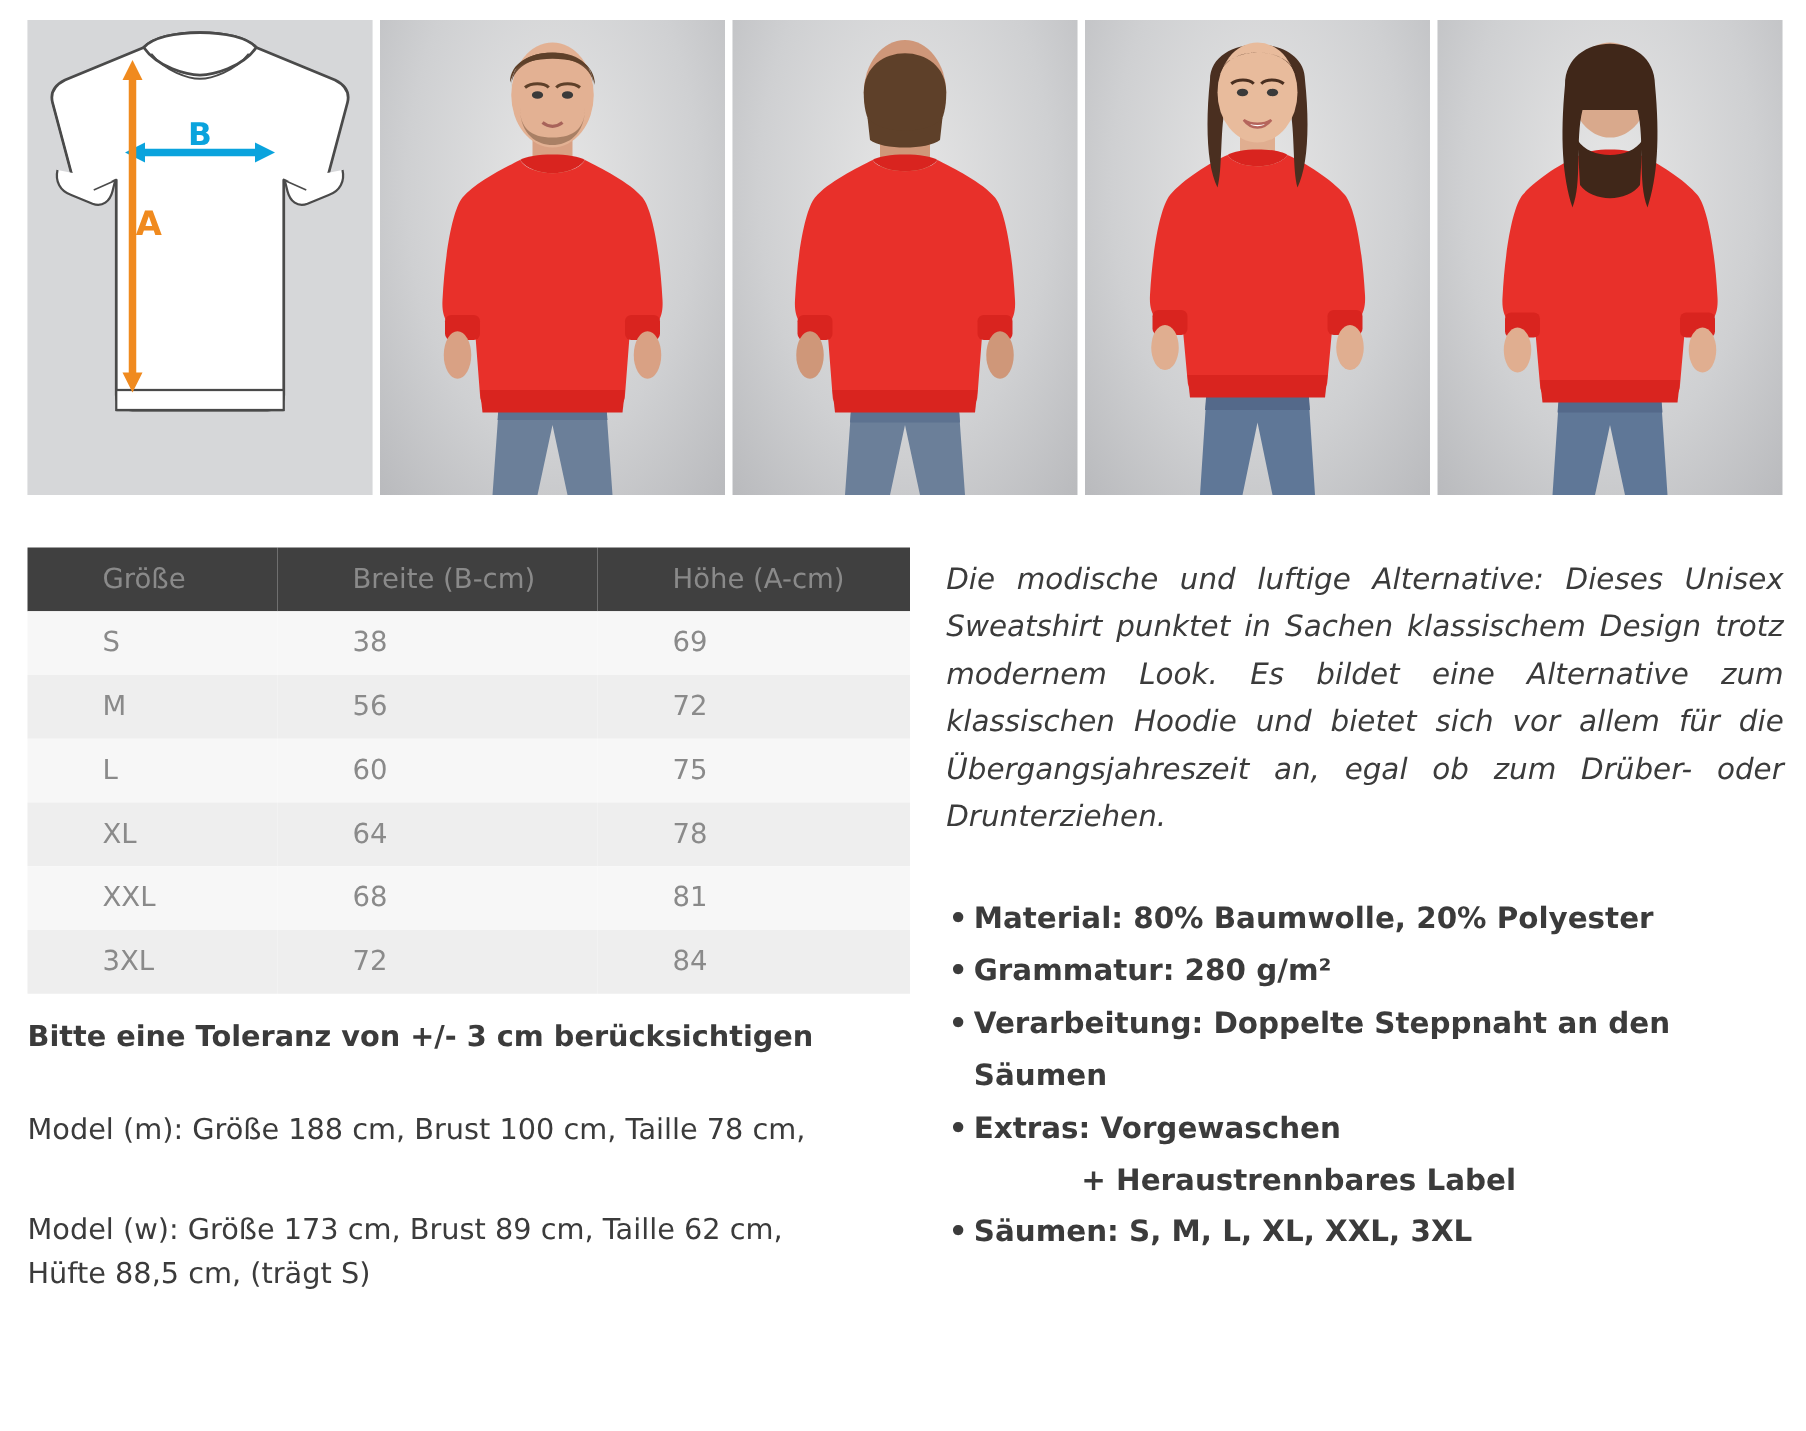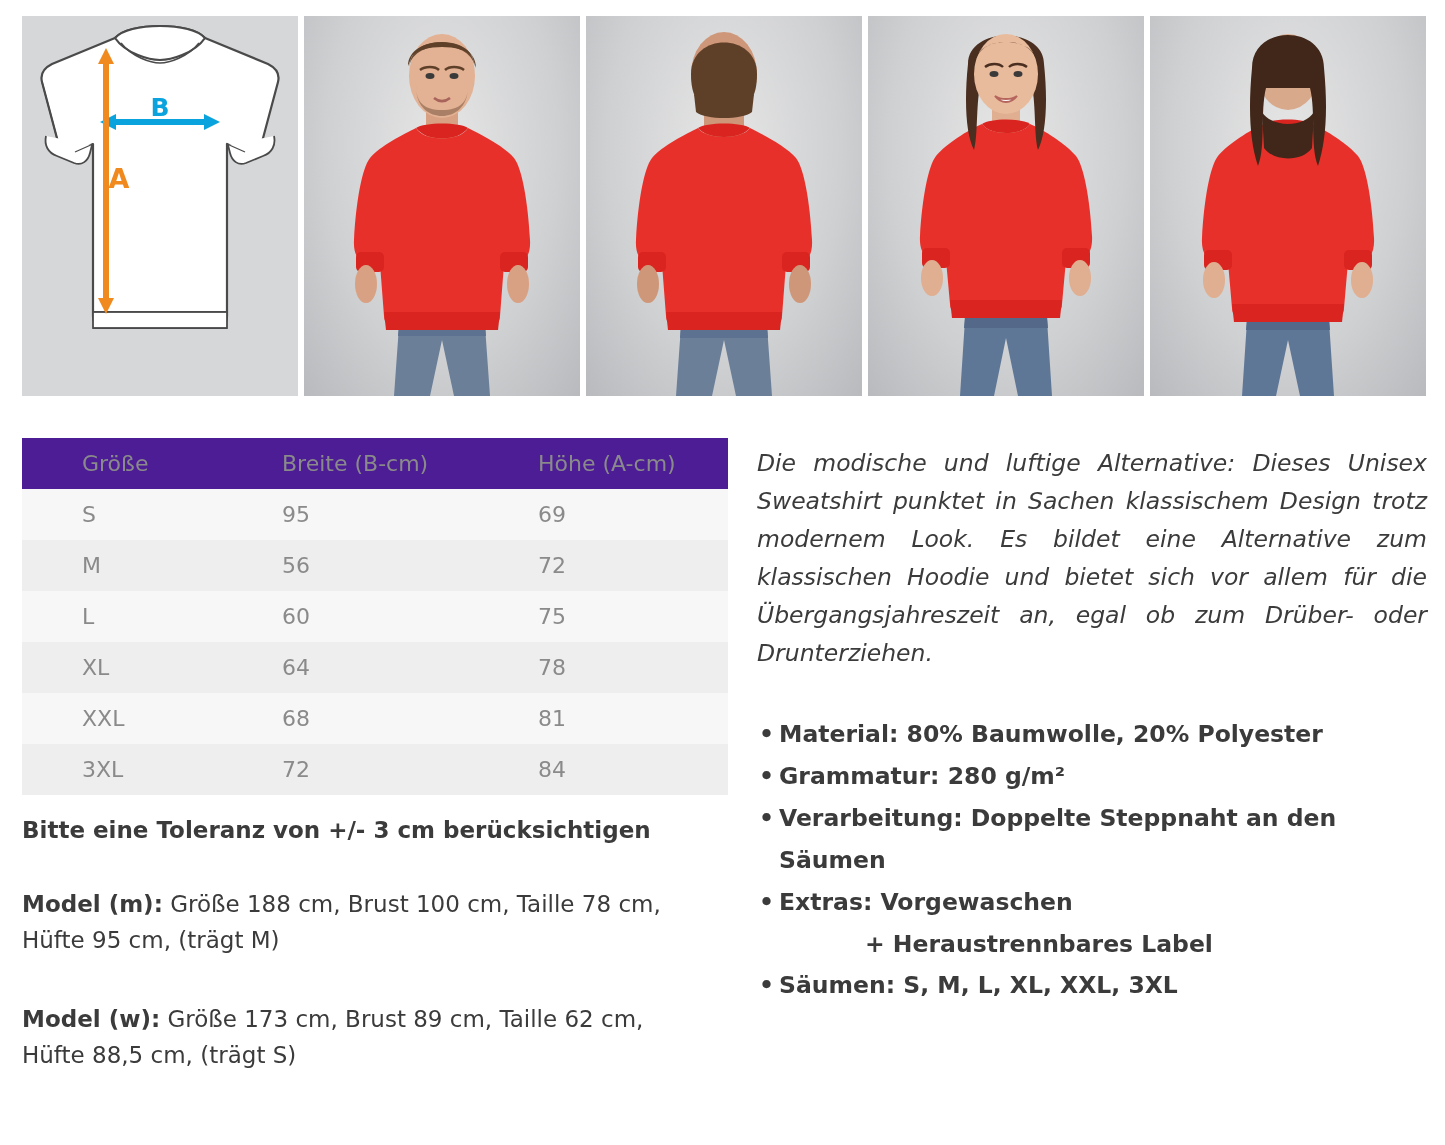--- a/index.html
+++ b/index.html
@@ -67,40 +67,40 @@
   table.size-table th,
   table.size-table td {
     text-align: left;
     font-size: 22px;
     font-weight: normal;
     color: #8a8a8a;
     padding: 13px 0 13px 60px;
     border: none;
   }
   table.size-table th { color: #8a8a8a; }
-  table.size-table thead tr { background: #4c1d95; }
+  table.size-table thead tr { background: #404040; }
   table.size-table tbody tr.odd  { background: #f7f7f7; }
   table.size-table tbody tr.even { background: #eeeeee; }
   table.size-table col.c1 { width: 200px; }
   table.size-table col.c2 { width: 256px; }
   table.size-table col.c3 { width: 250px; }
 
   .tolerance {
     margin-top: 22px;
     font-size: 23px;
     color: #3b3b3b;
     font-weight: bold;
   }
   .model-block {
     margin-top: 44px;
     font-size: 23px;
     line-height: 1.55;
     color: #3b3b3b;
   }
-  .model-block b { font-weight: bold; margin-top: 17px; }
+  .model-block b { font-weight: normal; margin-top: 17px; }
 
   .right-col {
     position: absolute;
     left: 757px; top: 40px;
     width: 670px;
   }
   .desc {
     font-size: 23.5px;
     line-height: 1.62;
     text-align: justify;
@@ -305,21 +305,21 @@
       <thead>
         <tr>
           <th>Größe</th>
           <th>Breite (B-cm)</th>
           <th>Höhe (A-cm)</th>
         </tr>
       </thead>
       <tbody>
         <tr class="odd">
           <td>S</td>
-          <td>95</td>
+          <td>38</td>
           <td>69</td>
         </tr>
         <tr class="even">
           <td>M</td>
           <td>56</td>
           <td>72</td>
         </tr>
         <tr class="odd">
           <td>L</td>
           <td>60</td>
@@ -340,21 +340,20 @@
           <td>72</td>
           <td>84</td>
         </tr>
       </tbody>
     </table>
 
     <div class="tolerance">Bitte eine Toleranz von +/- 3 cm berücksichtigen</div>
 
     <div class="model-block">
       <b>Model (m):</b><span> Größe 188 cm, Brust 100 cm, Taille 78 cm,</span><br>
-      <span>Hüfte 95 cm, (trägt M)</span>
     </div>
 
     <div class="model-block">
       <b>Model (w):</b><span> Größe 173 cm, Brust 89 cm, Taille 62 cm,</span><br>
       <span>Hüfte 88,5 cm, (trägt S)</span>
     </div>
   </div>
 
   <div class="right-col">
     <p class="desc">Die modische und luftige Alternative: Dieses Unisex Sweatshirt punktet in Sachen klassischem Design trotz modernem Look. Es bildet eine Alternative zum klassischen Hoodie und bietet sich vor allem für die Übergangsjahreszeit an, egal ob zum Drüber- oder Drunterziehen.</p>

